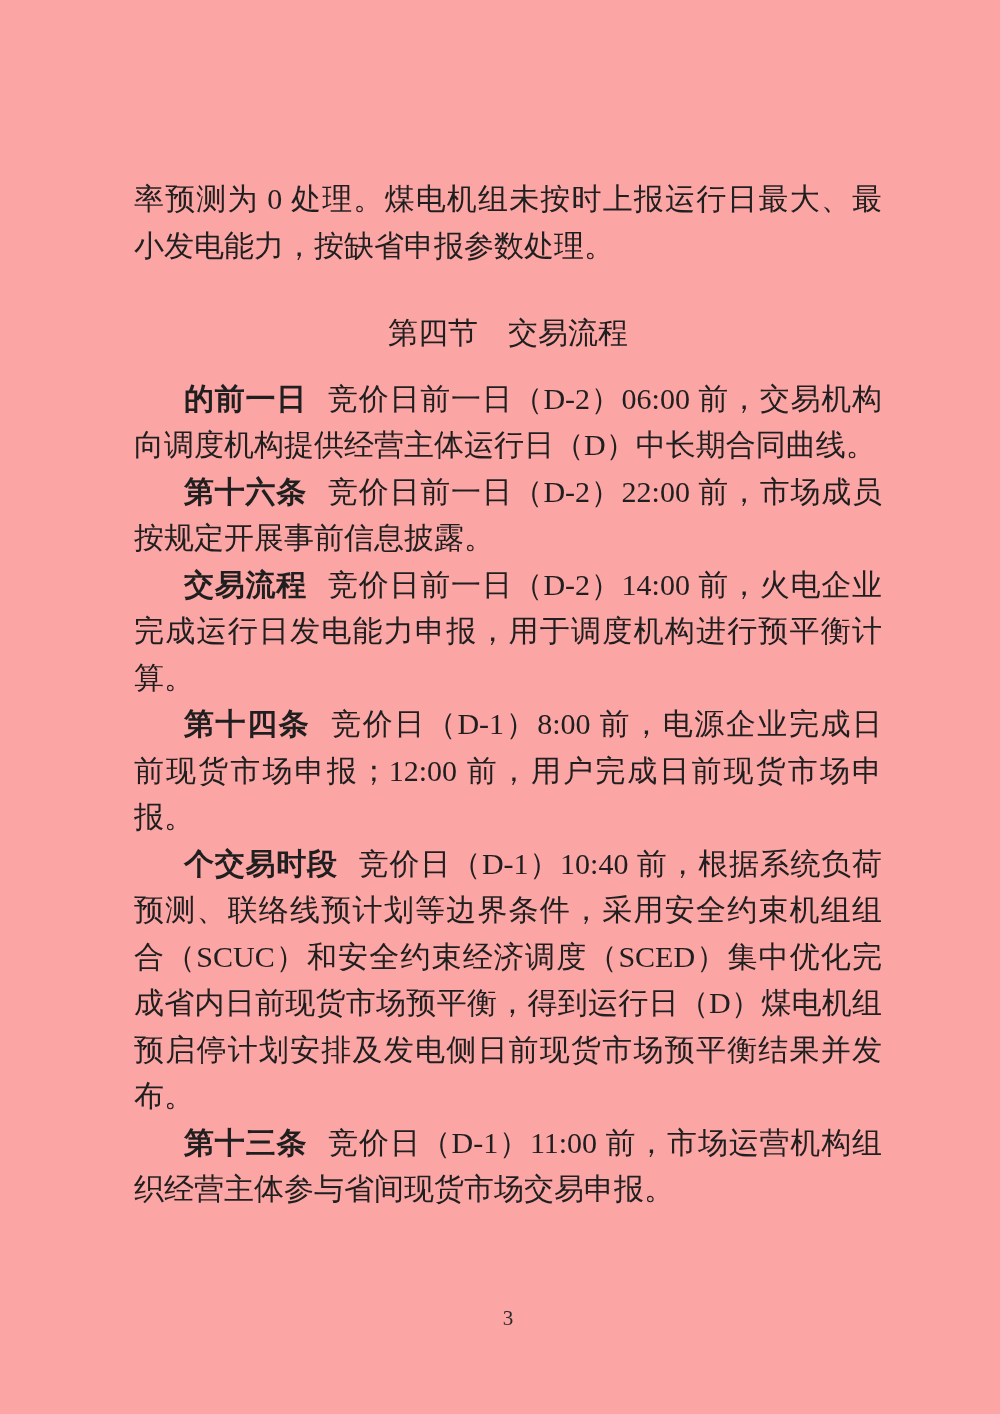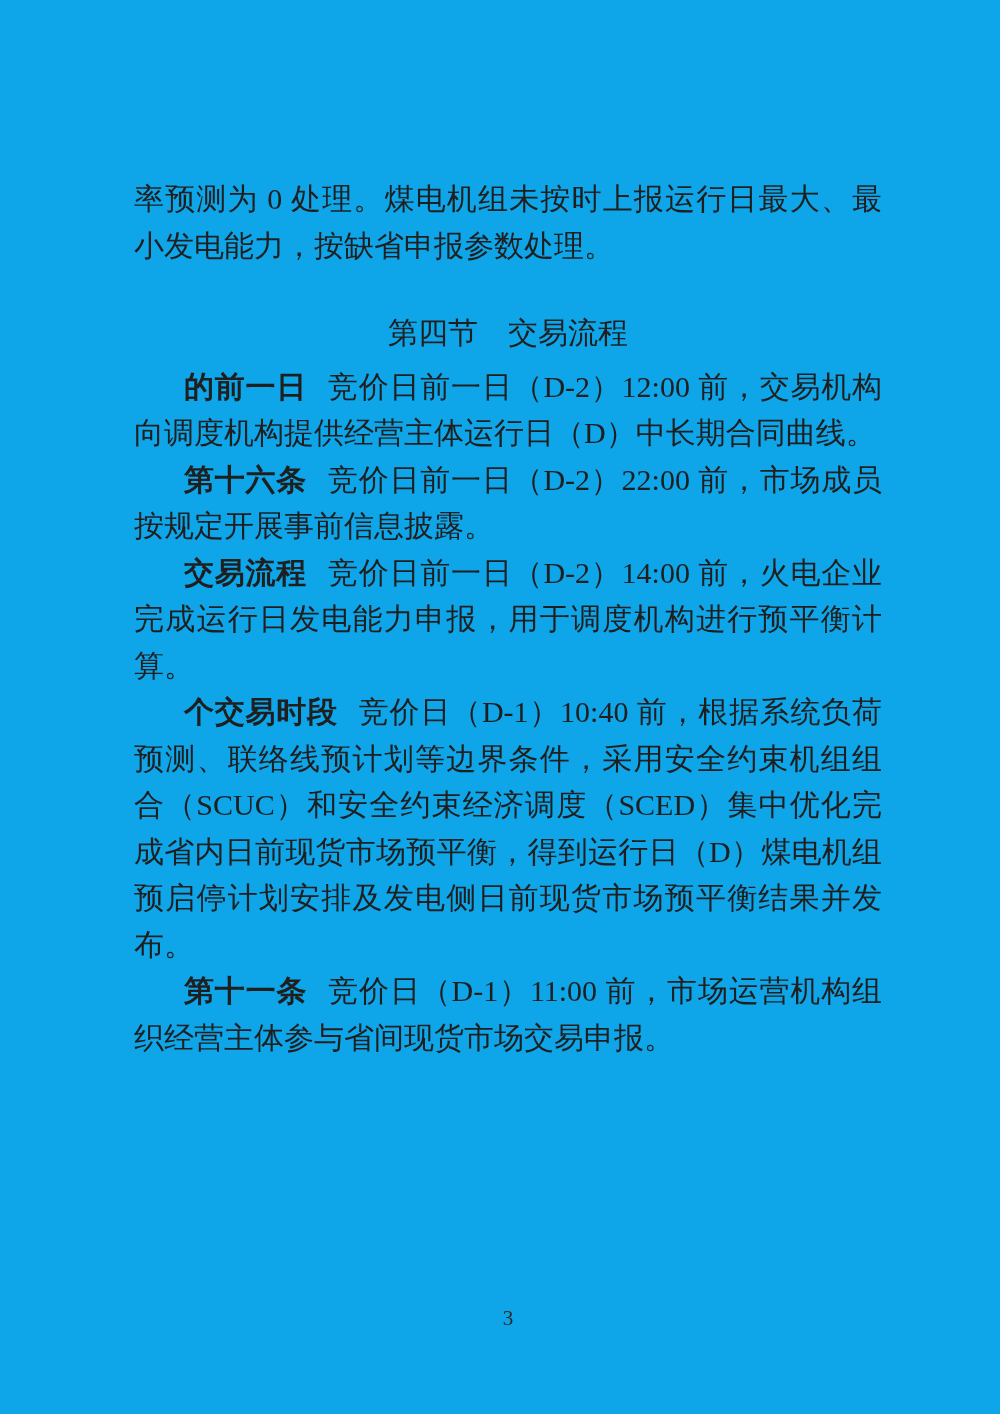--- a/index.html
+++ b/index.html
@@ -11,21 +11,21 @@
     height: 1414px;
     background: #ffffff;
     position: relative;
     overflow: hidden;
     font-family: "Liberation Serif", "DejaVu Serif", serif;
     color: #1f1f1f;
   }
   .page {
     position: absolute;
     inset: 0;
-    background: #0ea5e9;
+    background: #fca5a5;
   }
   .content {
     position: absolute;
     left: 134px;
     top: 176px;
     width: 748px;
   }
   .para {
     font-size: 30px;
     line-height: 46.5px;
@@ -39,21 +39,21 @@
   }
   .article-label {
     font-weight: bold;
     margin-right: 0.7em;
   }
   .section-heading {
     font-size: 30px;
     line-height: 46.5px;
     font-weight: normal;
     text-align: center;
-    margin: 41px 0 7px 0;
+    margin: 41px 0 19px 0;
   }
   .page-number {
     position: absolute;
     top: 1303px;
     left: 134px;
     width: 748px;
     text-align: center;
     font-size: 21px;
     line-height: 30px;
     color: #2a2a2a;
@@ -63,27 +63,28 @@
 <body>
 
 <div class="page">
   <div class="content">
 
     <p class="para">率预测为 0 处理。煤电机组未按时上报运行日最大、最小发电能力，按缺省申报参数处理。</p>
 
     <h2 class="section-heading">第四节　交易流程</h2>
 
 
-    <p class="para article"><span class="article-label">的前一日</span><span>竞价日前一日（D-2）12:00 前，交易机构向调度机构提供经营主体运行日（D）中长期合同曲线。</span></p>
+    <p class="para article"><span class="article-label">的前一日</span><span>竞价日前一日（D-2）06:00 前，交易机构向调度机构提供经营主体运行日（D）中长期合同曲线。</span></p>
 
     <p class="para article"><span class="article-label">第十六条</span><span>竞价日前一日（D-2）22:00 前，市场成员按规定开展事前信息披露。</span></p>
 
     <p class="para article"><span class="article-label">交易流程</span><span>竞价日前一日（D-2）14:00 前，火电企业完成运行日发电能力申报，用于调度机构进行预平衡计算。</span></p>
 
+    <p class="para article"><span class="article-label">第十四条</span><span>竞价日（D-1）8:00 前，电源企业完成日前现货市场申报；12:00 前，用户完成日前现货市场申报。</span></p>
 
     <p class="para article"><span class="article-label">个交易时段</span><span>竞价日（D-1）10:40 前，根据系统负荷预测、联络线预计划等边界条件，采用安全约束机组组合（SCUC）和安全约束经济调度（SCED）集中优化完成省内日前现货市场预平衡，得到运行日（D）煤电机组预启停计划安排及发电侧日前现货市场预平衡结果并发布。</span></p>
 
-    <p class="para article"><span class="article-label">第十一条</span><span>竞价日（D-1）11:00 前，市场运营机构组织经营主体参与省间现货市场交易申报。</span></p>
+    <p class="para article"><span class="article-label">第十三条</span><span>竞价日（D-1）11:00 前，市场运营机构组织经营主体参与省间现货市场交易申报。</span></p>
 
   </div>
 
   <div class="page-number">3</div>
 </div>
 
 </body></html>

